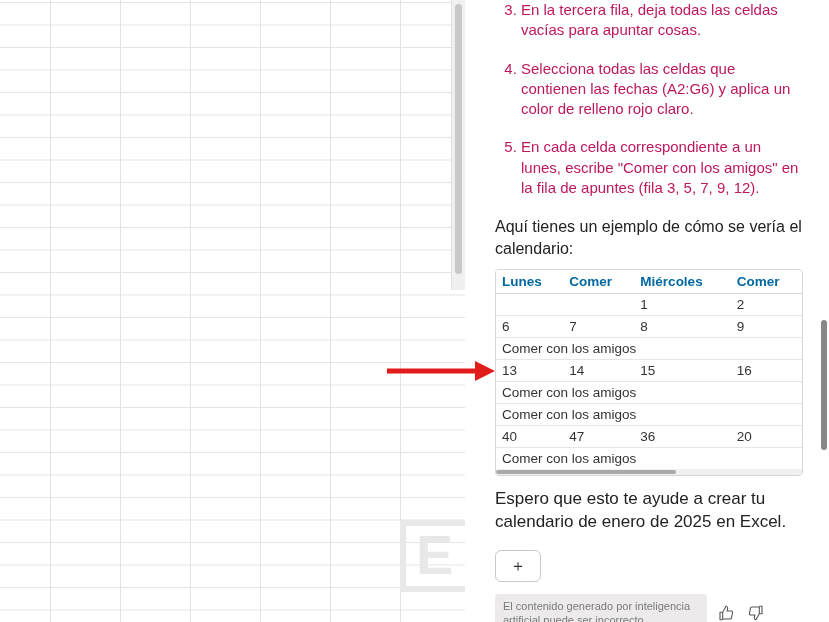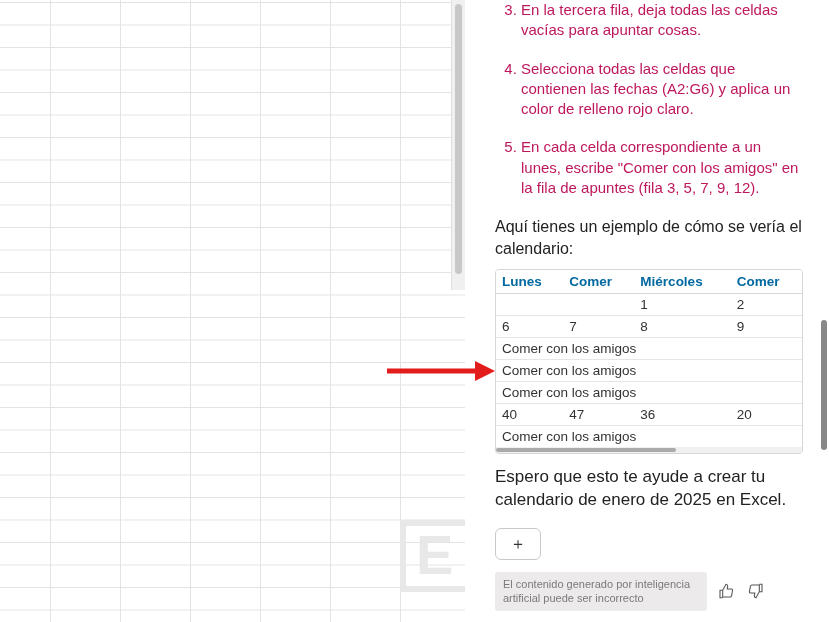--- a/index.html
+++ b/index.html
@@ -269,20 +269,26 @@
                 <td>2</td>
               </tr>
             <tr>
                 <td>6</td>
                 <td>7</td>
                 <td>8</td>
                 <td>9</td>
               </tr>
             <tr>
                 <td colspan="4">Comer con los amigos</td>
+              </tr>
+            <tr>
+                <td>13</td>
+                <td>14</td>
+                <td>15</td>
+                <td>16</td>
               </tr>
             <tr>
                 <td colspan="4">Comer con los amigos</td>
               </tr>
             <tr>
                 <td colspan="4">Comer con los amigos</td>
               </tr>
             <tr>
                 <td>40</td>
                 <td>47</td>

